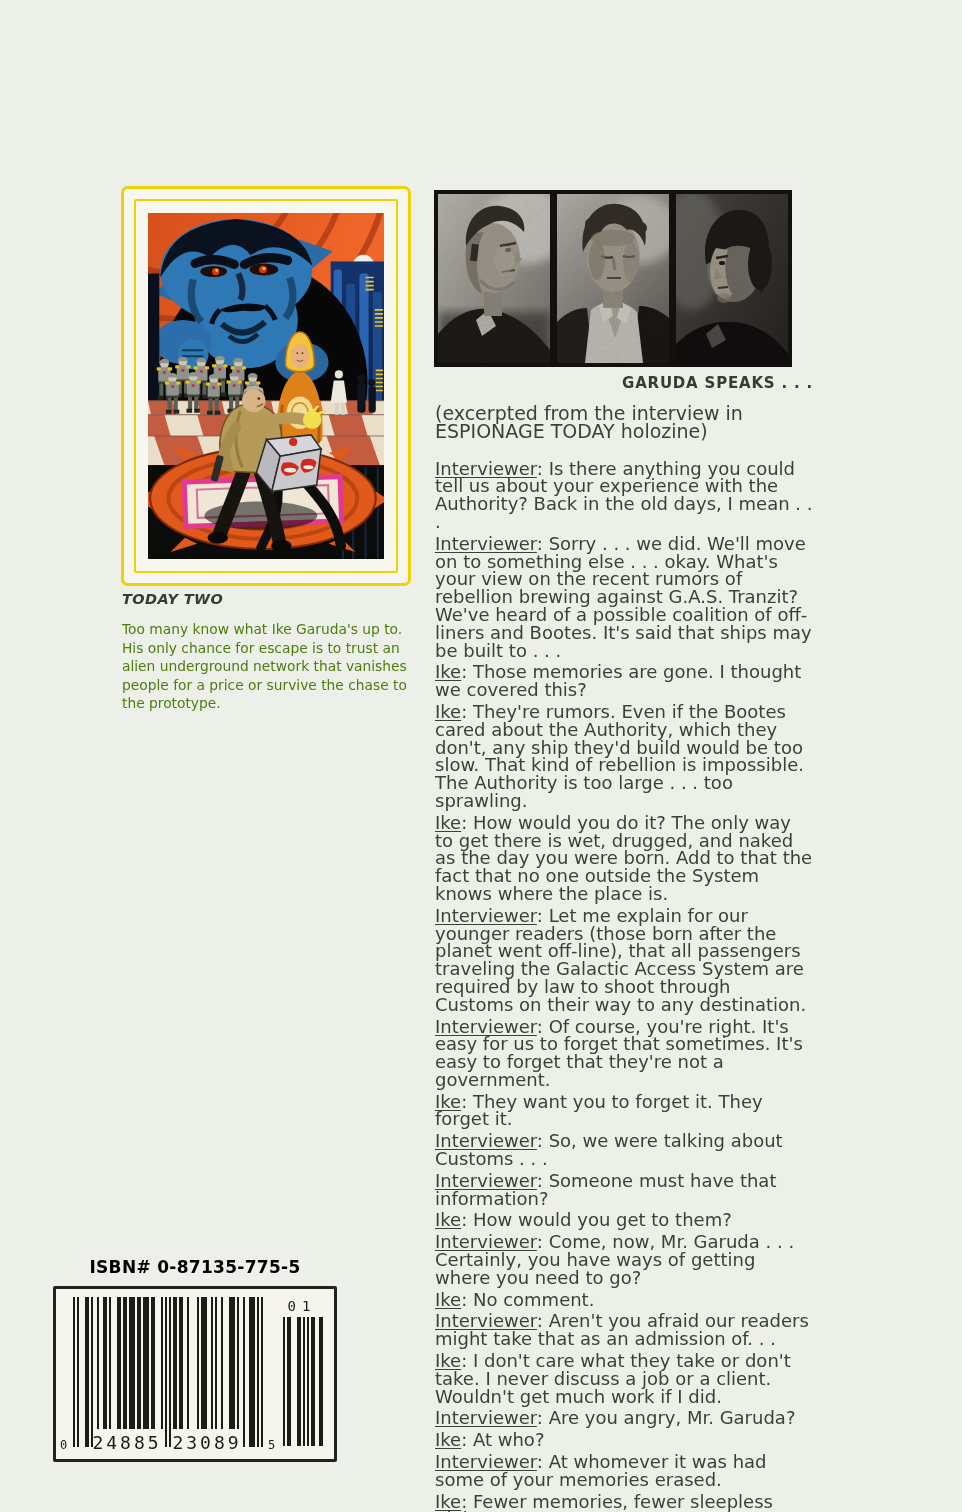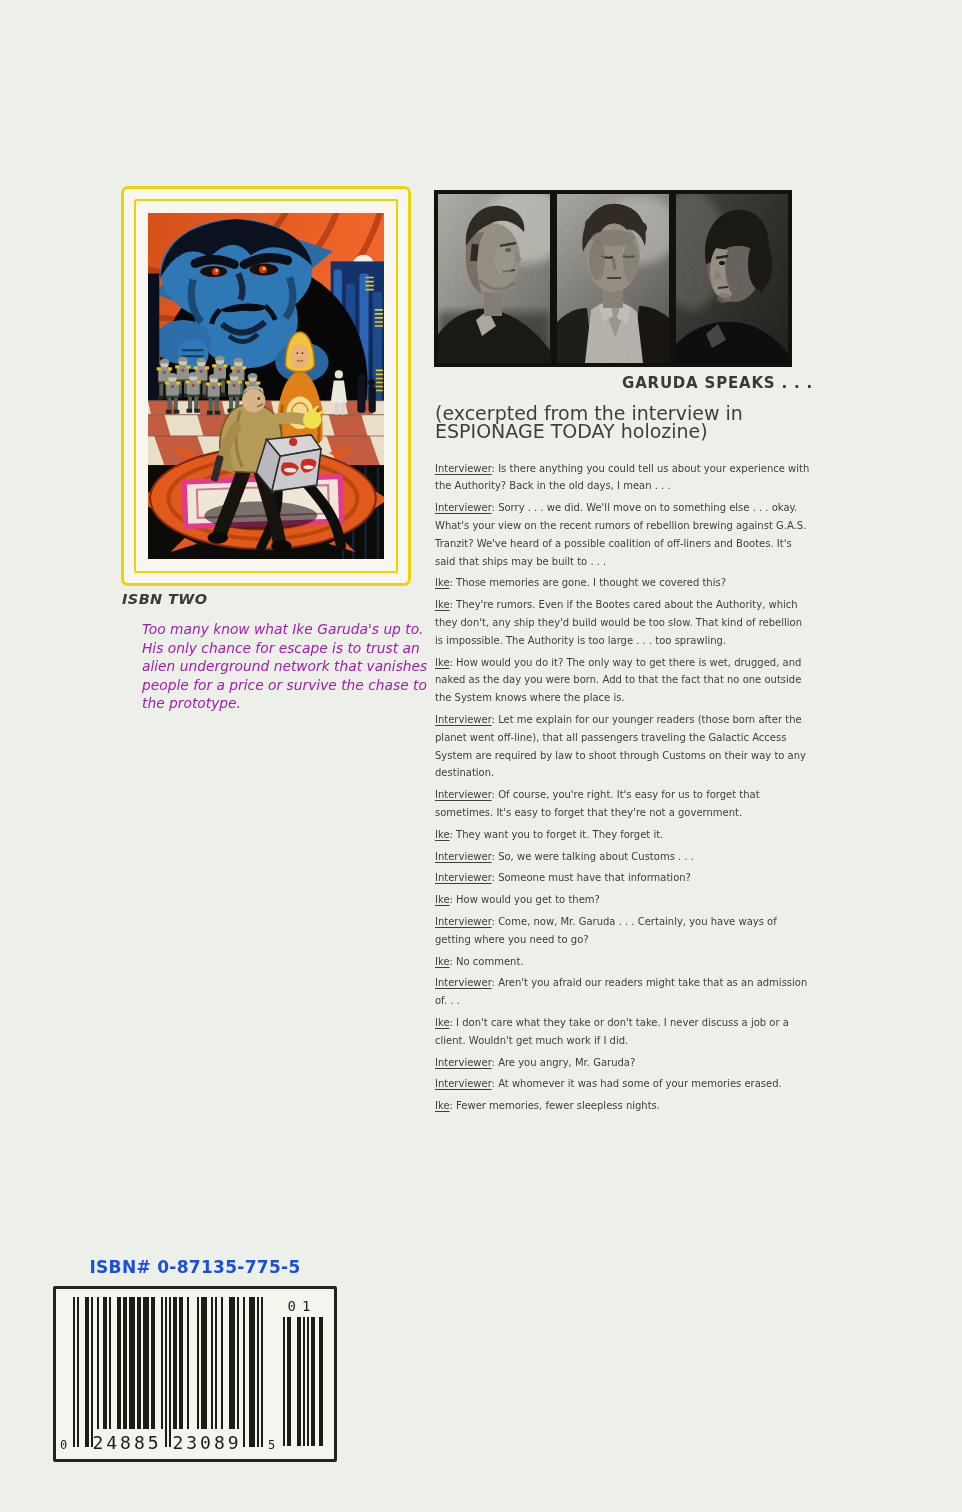--- a/index.html
+++ b/index.html
@@ -22,46 +22,46 @@
   }
   .cover-art-holder{position:absolute;inset:24px;}
   .cover-art-holder svg{width:100%;height:100%;display:block;}
 
   
   .book-label{
     left:122px;top:591px;font-size:14.5px;font-weight:bold;font-style:italic;
     letter-spacing:.4px;color:#373d34;
   }
   .synopsis{
-    left:122px;top:620px;width:296px;font-size:13.8px;font-style:italic;
-    line-height:18.6px;color:#a21caf;margin-left:20px;
+    left:122px;top:620px;width:296px;font-size:13.8px;
+    line-height:18.6px;color:#4d7c0f;
   }
 
   
   .photo-strip{
     left:434px;top:190px;width:358px;height:177px;background:#12110d;
     display:flex;gap:7px;padding:4px;box-sizing:border-box;
   }
   .photo-strip svg{flex:1 1 0;height:169px;display:block;}
 
   
   .interview{left:435px;top:374px;width:378px;}
   .interview-title{
     font-size:15px;font-weight:bold;letter-spacing:.8px;margin:0 0 13px 0;color:#363c33;text-align:right;
   }
   .interview-source{
     font-size:19px;line-height:17.8px;margin:0 0 19px 0;width:362px;
   }
-  .exchange{font-size:10px;line-height:17.8px;margin:0 0 4px 0;}
+  .exchange{font-size:18px;line-height:17.8px;margin:0 0 4px 0;}
   .speaker{text-decoration:underline;text-underline-offset:2px;}
 
   
   .isbn-label{
     left:53px;top:1257px;width:284px;text-align:center;
-    font-size:17px;font-weight:bold;letter-spacing:.3px;color:#1d4ed8;
+    font-size:17px;font-weight:bold;letter-spacing:.3px;color:#000000;
   }
   .barcode-box{
     left:53px;top:1286px;width:284px;height:176px;background:#f5f5ed;
     border:3px solid #20231e;box-sizing:border-box;border-radius:2px;
   }
   .barcode-box svg{display:block;width:278px;height:170px;}
 </style>
 </head>
 <body>
 
@@ -285,21 +285,21 @@
           <ellipse cx="32" cy="40" rx="6" ry="2.4" fill="#e8e8ea" transform="rotate(-8 32 40)"></ellipse>
           <path d="M42,28 q10,-5 14,0 q0,10 -10,12 q-7,-4 -4,-12 z" fill="#cc2d1a"></path>
           <ellipse cx="49" cy="34" rx="5" ry="2" fill="#e8e8ea" transform="rotate(-8 49 34)"></ellipse>
           <circle cx="30" cy="12" r="4" fill="#cc2d1a"></circle>
         </g>
       </g>
     </svg>
   </div>
 </div>
 
-<div class="abs book-label">ISBN TWO</div>
+<div class="abs book-label">TODAY TWO</div>
 <div class="abs synopsis">Too many know what Ike Garuda's up to. His only chance for escape is to trust an alien underground network that vanishes people for a price or survive the chase to the prototype.</div>
 
 <div class="abs photo-strip">
 
   <svg viewBox="0 0 112 169" preserveAspectRatio="none">
     <defs>
         <linearGradient id="p1g" x1="0" y1="0" x2="1" y2="1">
       <stop offset="0" stop-color="#cfcdc5"></stop>
           <stop offset="1" stop-color="#7e7c74"></stop>
         </linearGradient>
@@ -393,20 +393,21 @@
       <p class="exchange"><span class="speaker">Interviewer</span>: Of course, you're right. It's easy for us to forget that sometimes. It's easy to forget that they're not a government.</p>
       <p class="exchange"><span class="speaker">Ike</span>: They want you to forget it. They forget it.</p>
       <p class="exchange"><span class="speaker">Interviewer</span>: So, we were talking about Customs . . .</p>
       <p class="exchange"><span class="speaker">Interviewer</span>: Someone must have that information?</p>
       <p class="exchange"><span class="speaker">Ike</span>: How would you get to them?</p>
       <p class="exchange"><span class="speaker">Interviewer</span>: Come, now, Mr. Garuda . . . Certainly, you have ways of getting where you need to go?</p>
       <p class="exchange"><span class="speaker">Ike</span>: No comment.</p>
       <p class="exchange"><span class="speaker">Interviewer</span>: Aren't you afraid our readers might take that as an admission of. . .</p>
       <p class="exchange"><span class="speaker">Ike</span>: I don't care what they take or don't take. I never discuss a job or a client. Wouldn't get much work if I did.</p>
       <p class="exchange"><span class="speaker">Interviewer</span>: Are you angry, Mr. Garuda?</p>
+      <p class="exchange"><span class="speaker">Ike</span>: At who?</p>
       <p class="exchange"><span class="speaker">Interviewer</span>: At whomever it was had some of your memories erased.</p>
       <p class="exchange"><span class="speaker">Ike</span>: Fewer memories, fewer sleepless nights.</p>
     </div>
 </div>
 
 <div class="abs isbn-label">ISBN# 0-87135-775-5</div>
 
 <div class="abs barcode-box">
   <svg id="barcode-svg" viewBox="0 0 278 170">
       <rect x="17" y="8" width="2" height="150" fill="#1a1d18"></rect>

